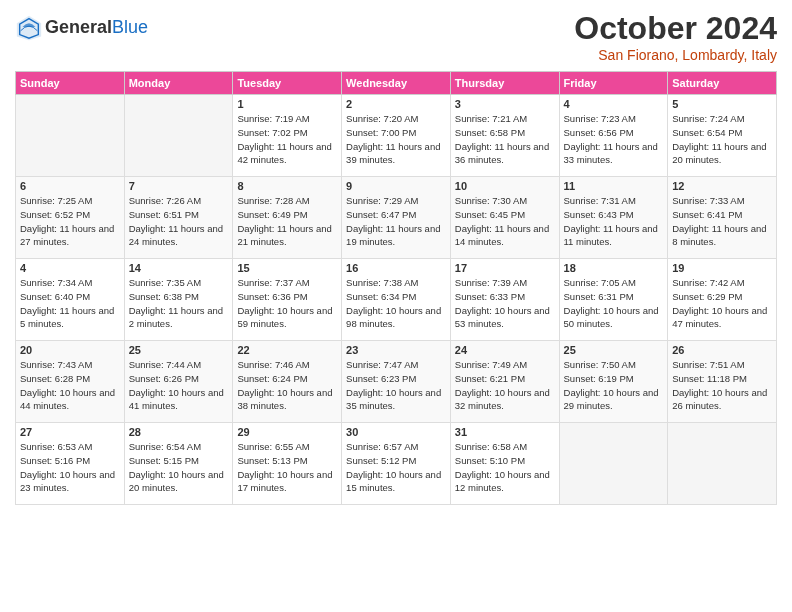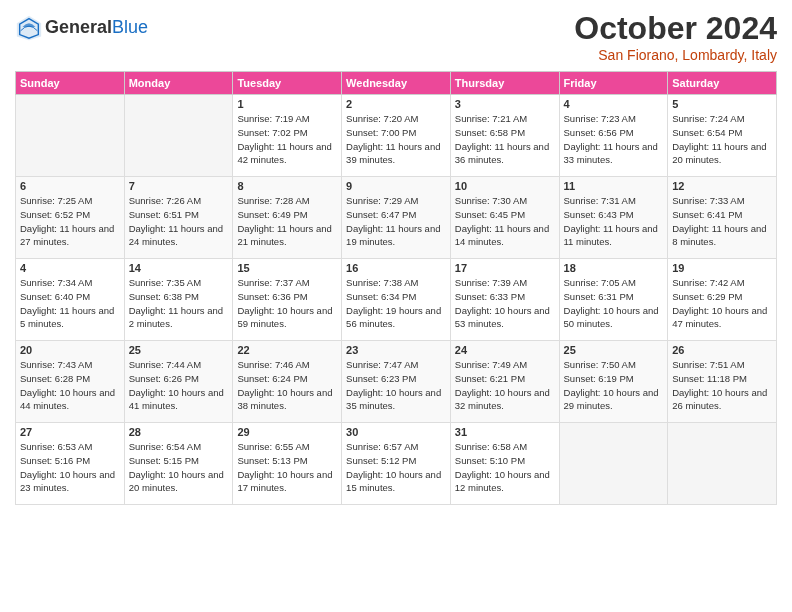--- a/index.html
+++ b/index.html
@@ -195,21 +195,21 @@
           <td>
             <span class="day-num">14</span>
             <div class="day-info"><span>Sunrise: 7:35 AM</span><br><span>Sunset: 6:38 PM</span><br><span>Daylight: 11 hours and 2 minutes.</span><br></div>
           </td>
           <td>
             <span class="day-num">15</span>
             <div class="day-info"><span>Sunrise: 7:37 AM</span><br><span>Sunset: 6:36 PM</span><br><span>Daylight: 10 hours and 59 minutes.</span><br></div>
           </td>
           <td>
             <span class="day-num">16</span>
-            <div class="day-info"><span>Sunrise: 7:38 AM</span><br><span>Sunset: 6:34 PM</span><br><span>Daylight: 19 hours and 56 minutes.</span><br></div>
+            <div class="day-info"><span>Sunrise: 7:38 AM</span><br><span>Sunset: 6:34 PM</span><br><span>Daylight: 10 hours and 98 minutes.</span><br></div>
           </td>
           <td>
             <span class="day-num">17</span>
             <div class="day-info"><span>Sunrise: 7:39 AM</span><br><span>Sunset: 6:33 PM</span><br><span>Daylight: 10 hours and 53 minutes.</span><br></div>
           </td>
           <td>
             <span class="day-num">18</span>
             <div class="day-info"><span>Sunrise: 7:05 AM</span><br><span>Sunset: 6:31 PM</span><br><span>Daylight: 10 hours and 50 minutes.</span><br></div>
           </td>
           <td>

